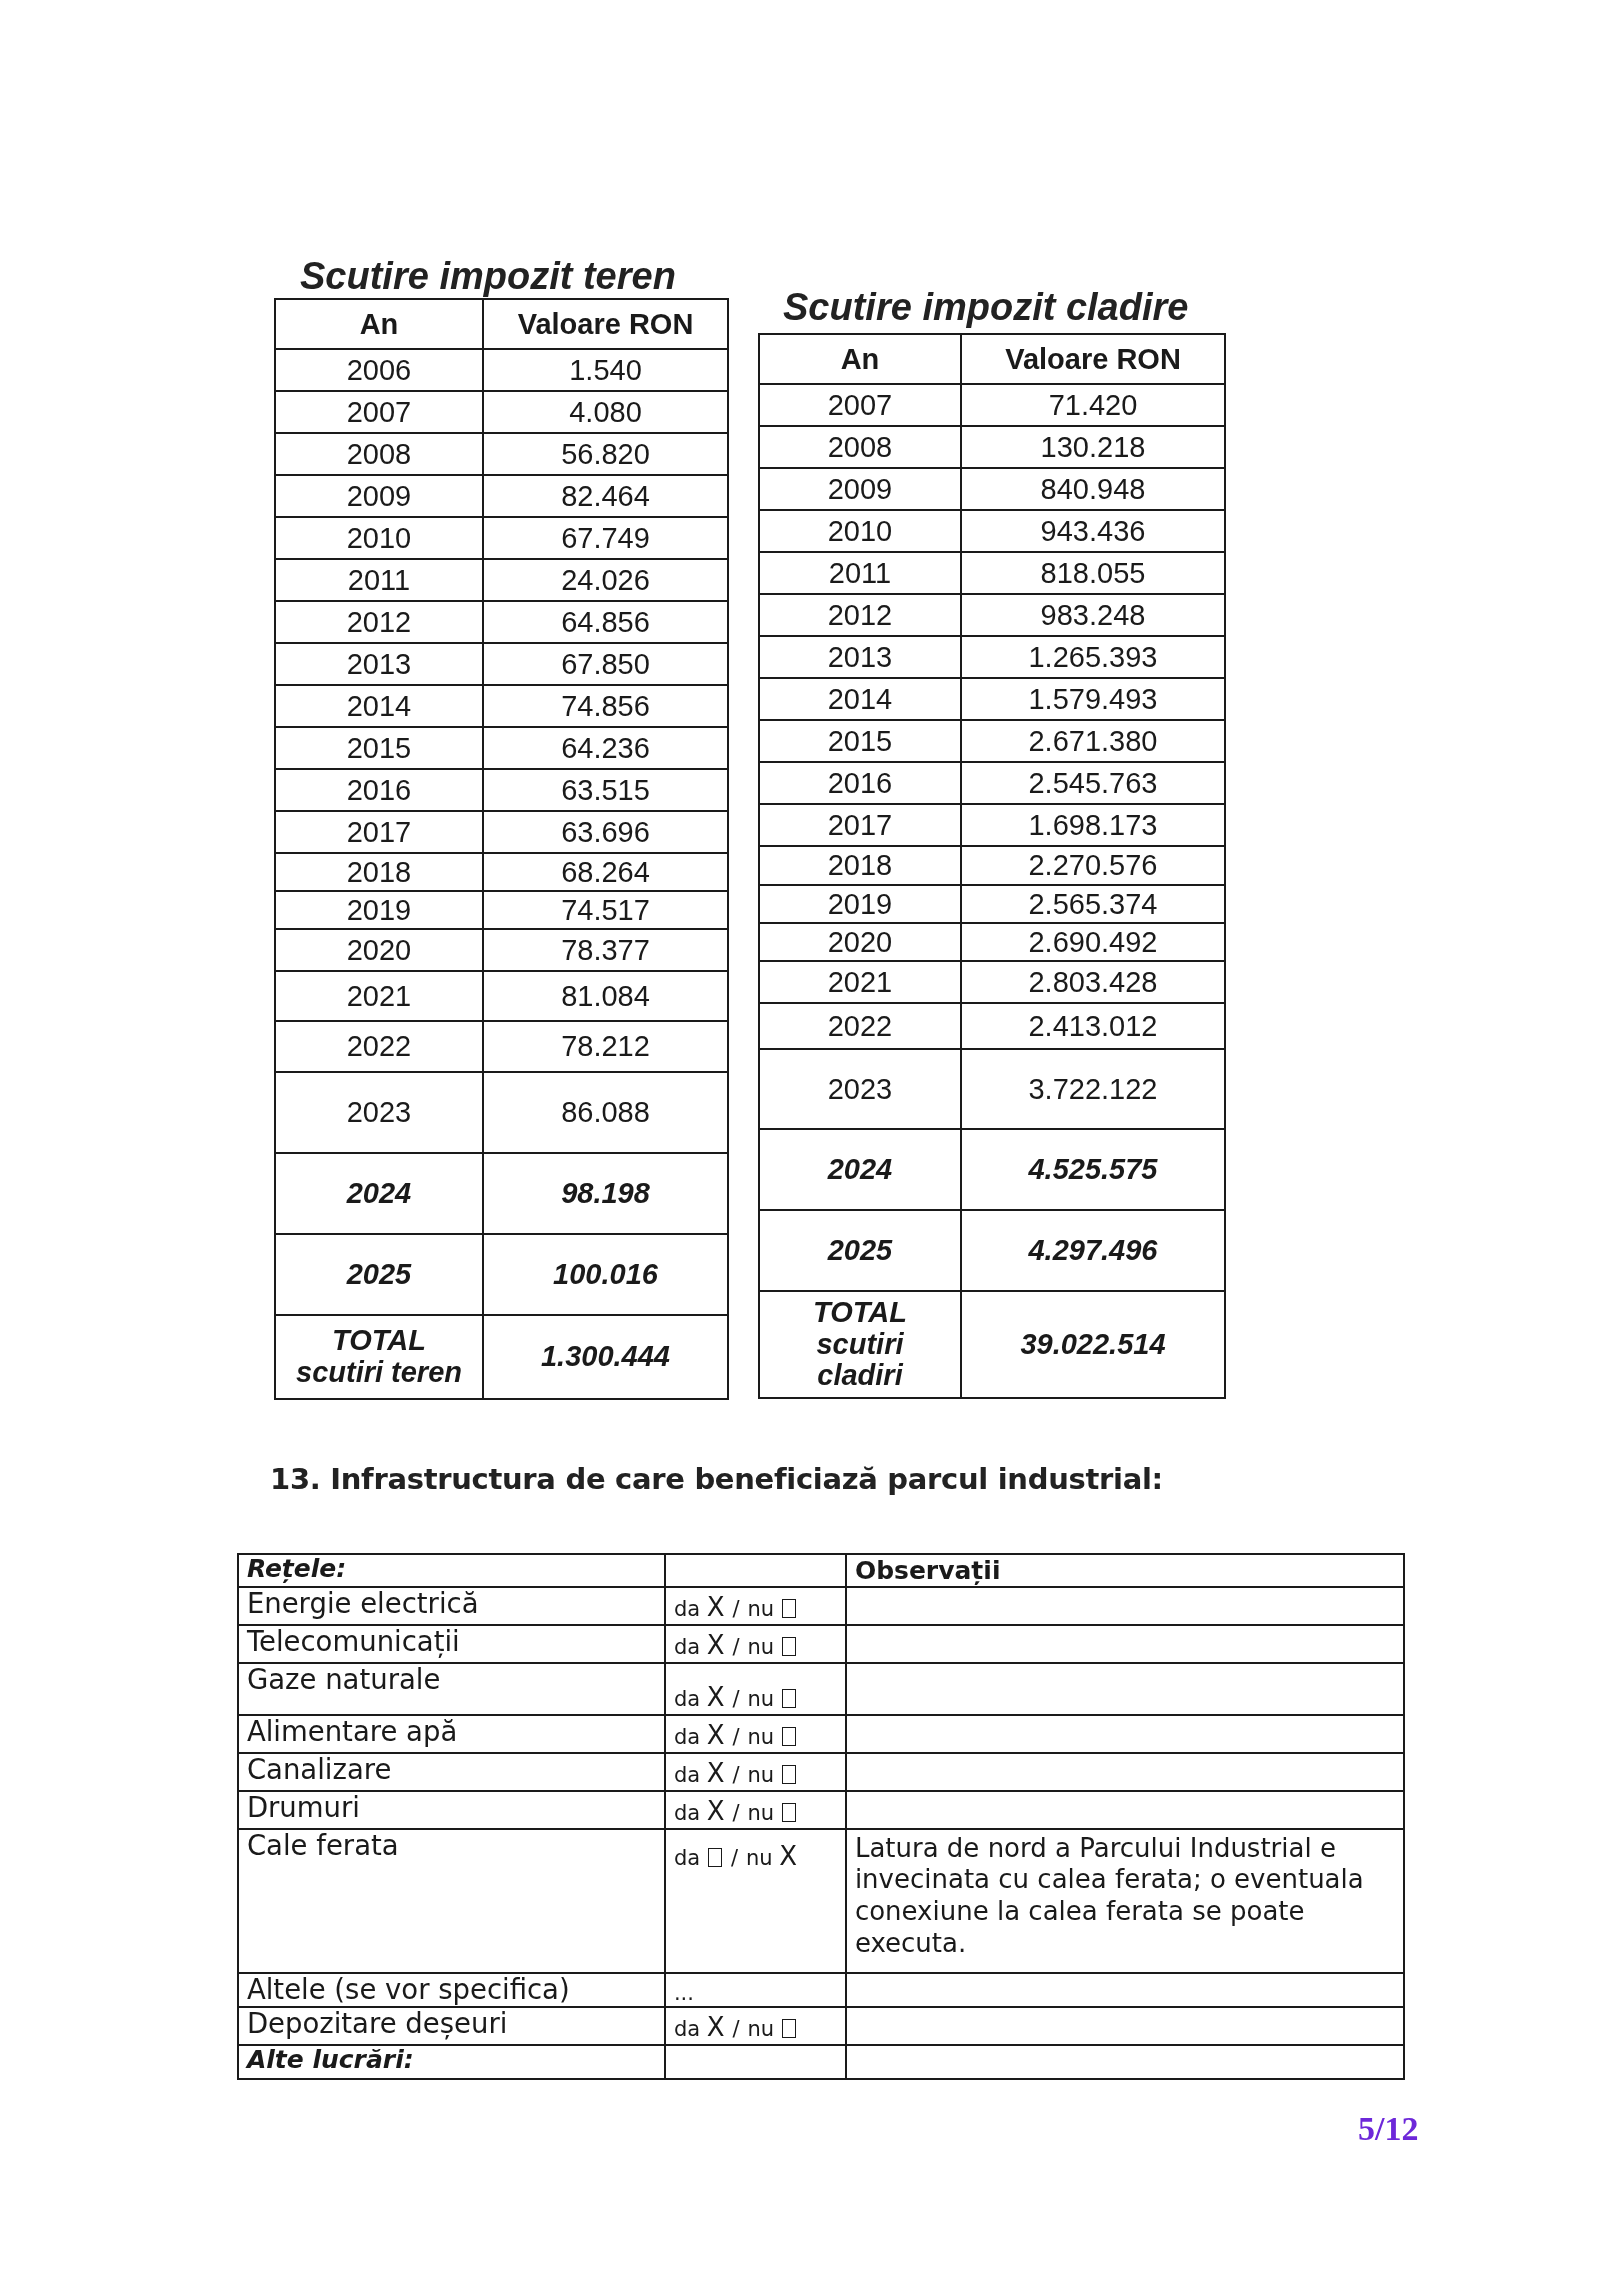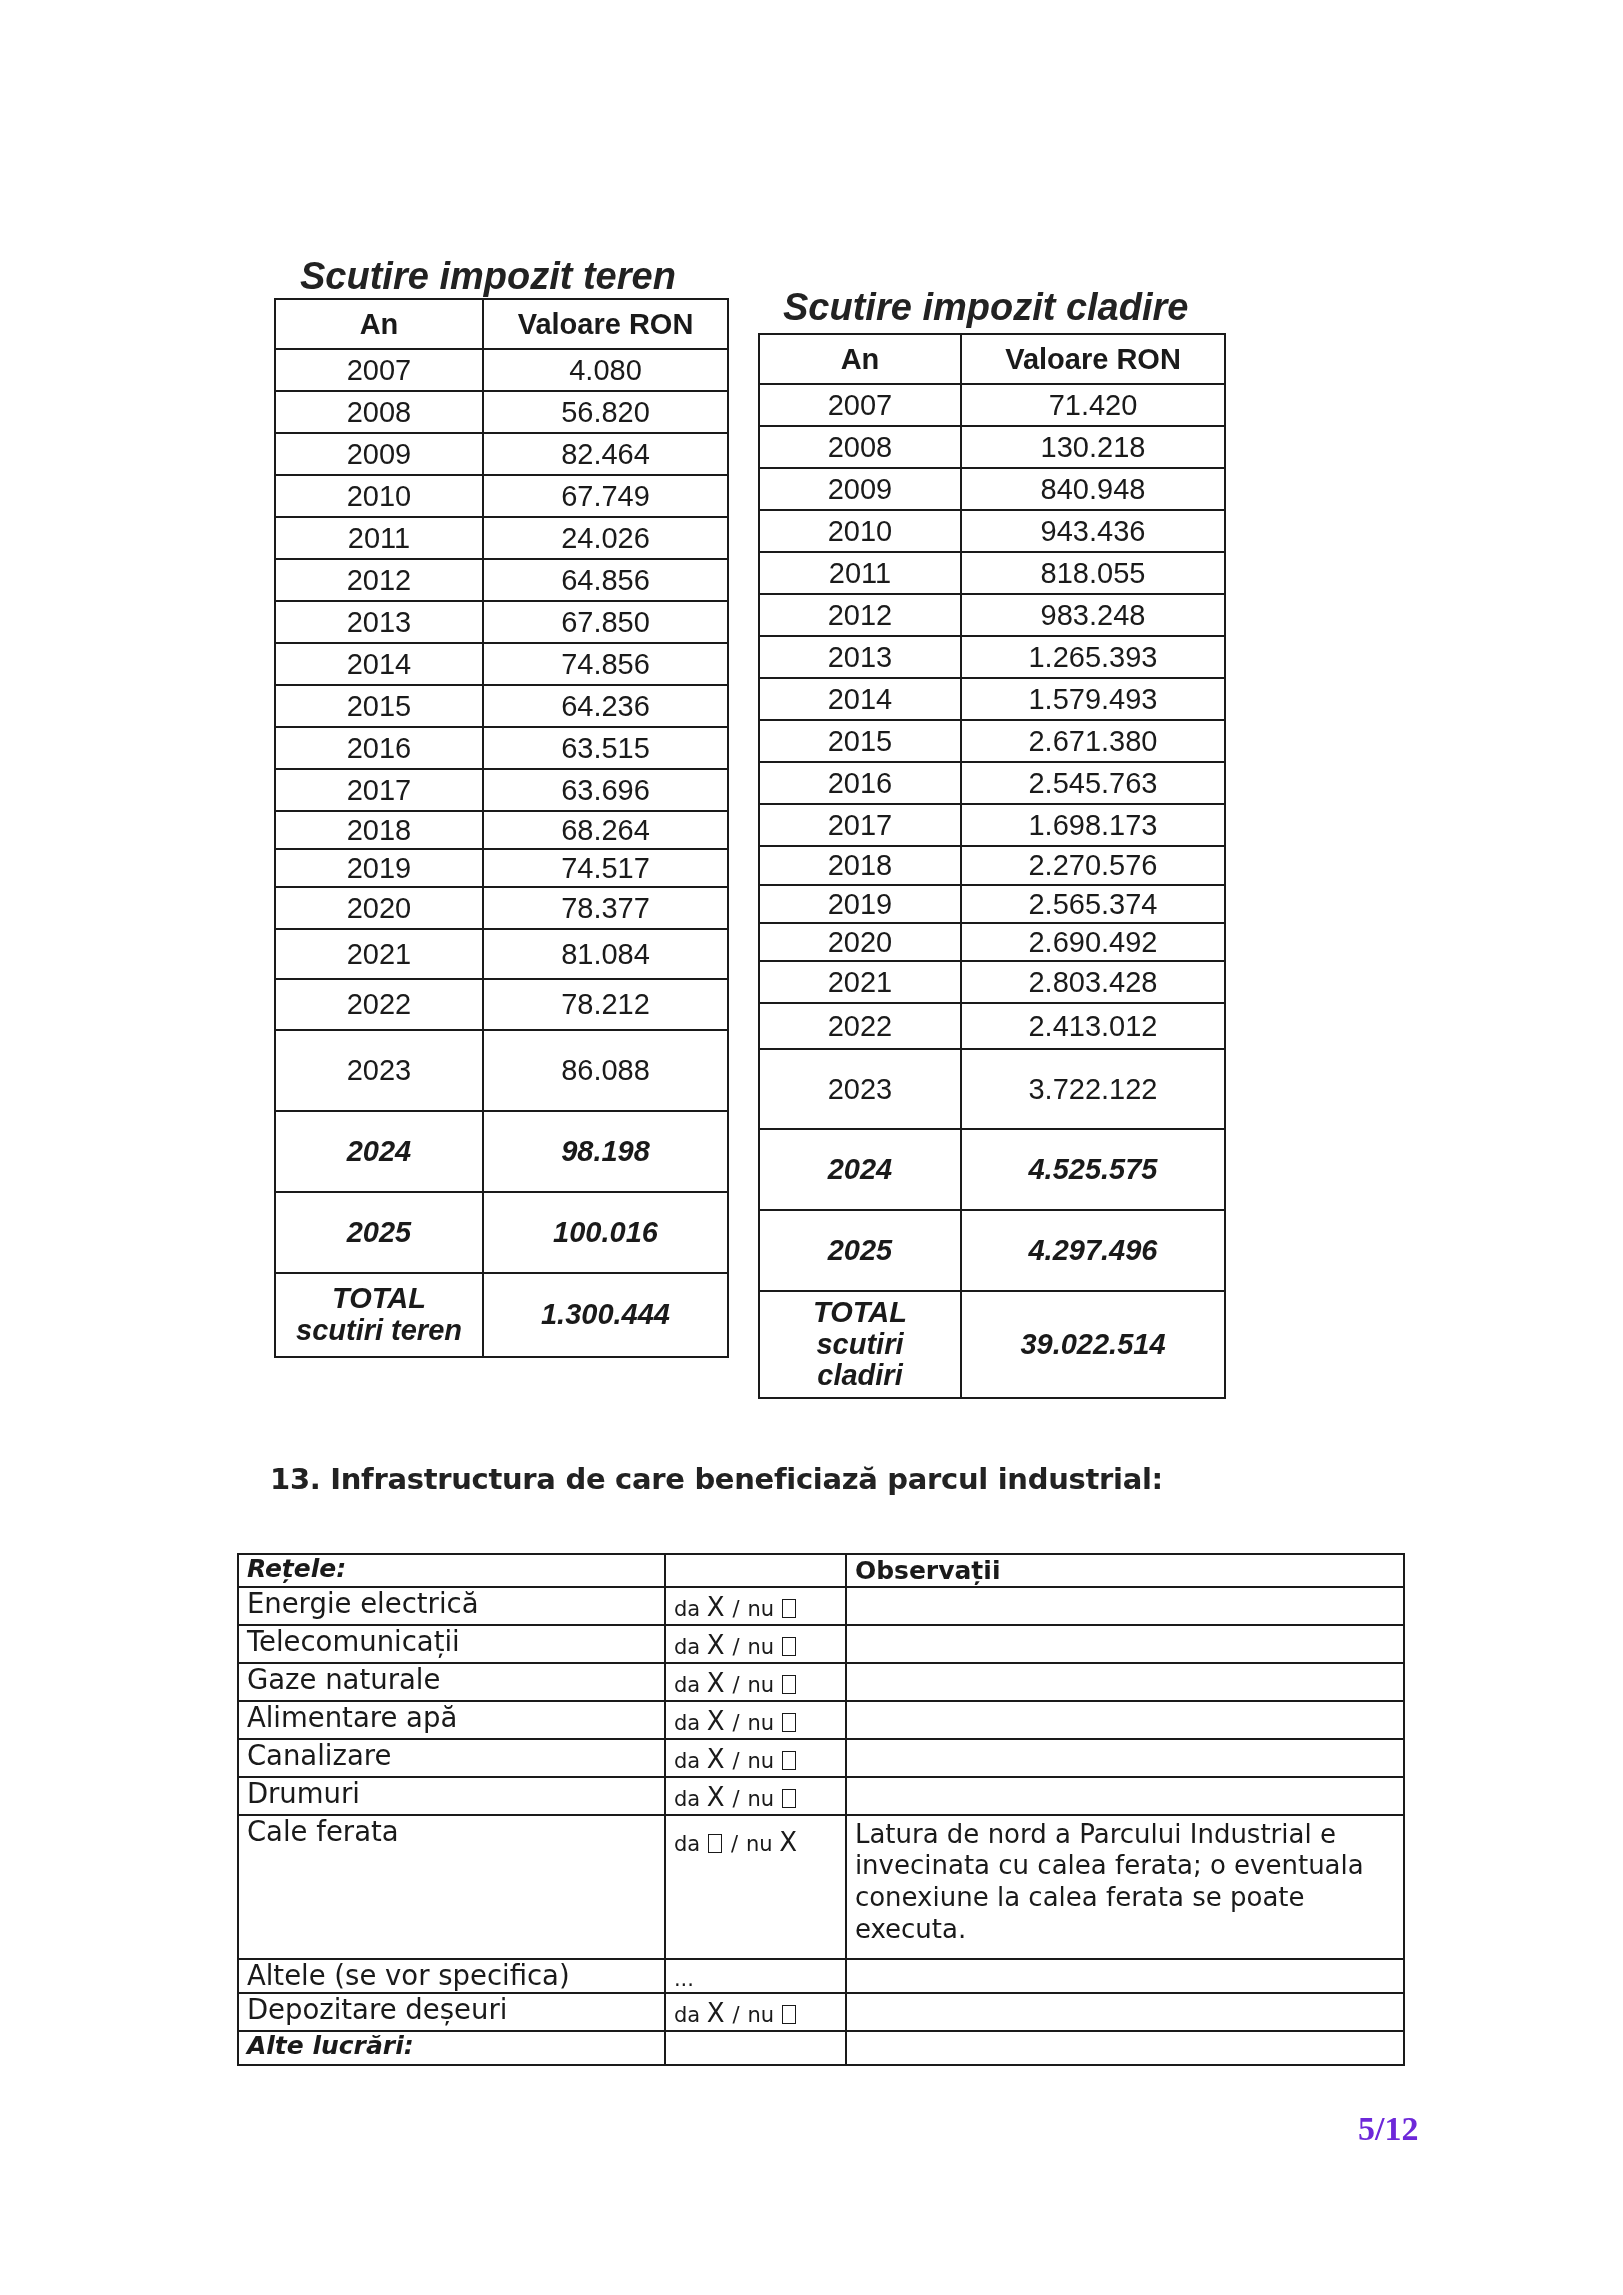--- a/index.html
+++ b/index.html
@@ -80,20 +80,24 @@
         <col style="width:208px">
         <col style="width:245px">
       </colgroup>
     <thead>
       <tr style="height:50px">
         <th>An</th>
         <th>Valoare RON</th>
       </tr>
     </thead>
     <tbody id="land-body">
+        <tr style="height:42px">
+          <td>2006</td>
+          <td>1.540</td>
+        </tr>
         <tr style="height:42px">
           <td>2007</td>
           <td>4.080</td>
         </tr>
         <tr style="height:42px">
           <td>2008</td>
           <td>56.820</td>
         </tr>
         <tr style="height:42px">
           <td>2009</td>
@@ -290,21 +294,21 @@
     <tr style="height:38px">
           <td>Energie electrică</td>
           <td class="opt"><span><span>da</span> <span class="mark">X</span></span><span style="margin:0 7.9px">/</span><span><span>nu</span> <span class="box"></span></span></td>
           <td class="obs"></td>
         </tr>
         <tr style="height:38px">
           <td>Telecomunicații</td>
           <td class="opt"><span><span>da</span> <span class="mark">X</span></span><span style="margin:0 7.9px">/</span><span><span>nu</span> <span class="box"></span></span></td>
           <td class="obs"></td>
         </tr>
-        <tr style="height:38px">
+        <tr style="height:52px">
           <td>Gaze naturale</td>
           <td class="opt"><span><span>da</span> <span class="mark">X</span></span><span style="margin:0 7.9px">/</span><span><span>nu</span> <span class="box"></span></span></td>
           <td class="obs"></td>
         </tr>
         <tr style="height:38px">
           <td>Alimentare apă</td>
           <td class="opt"><span><span>da</span> <span class="mark">X</span></span><span style="margin:0 7.9px">/</span><span><span>nu</span> <span class="box"></span></span></td>
           <td class="obs"></td>
         </tr>
         <tr style="height:38px">

